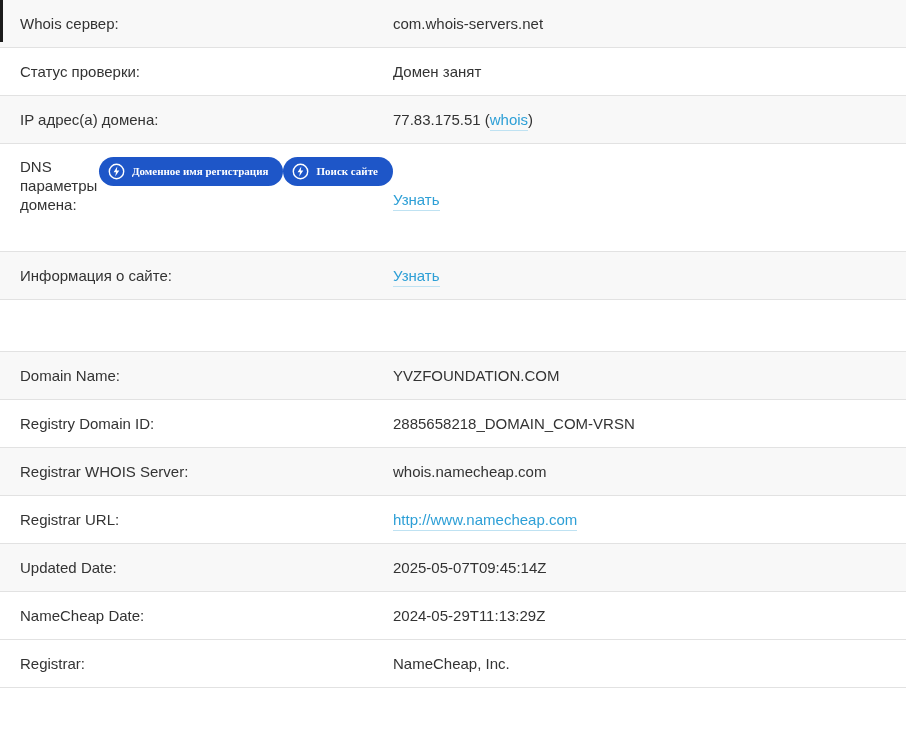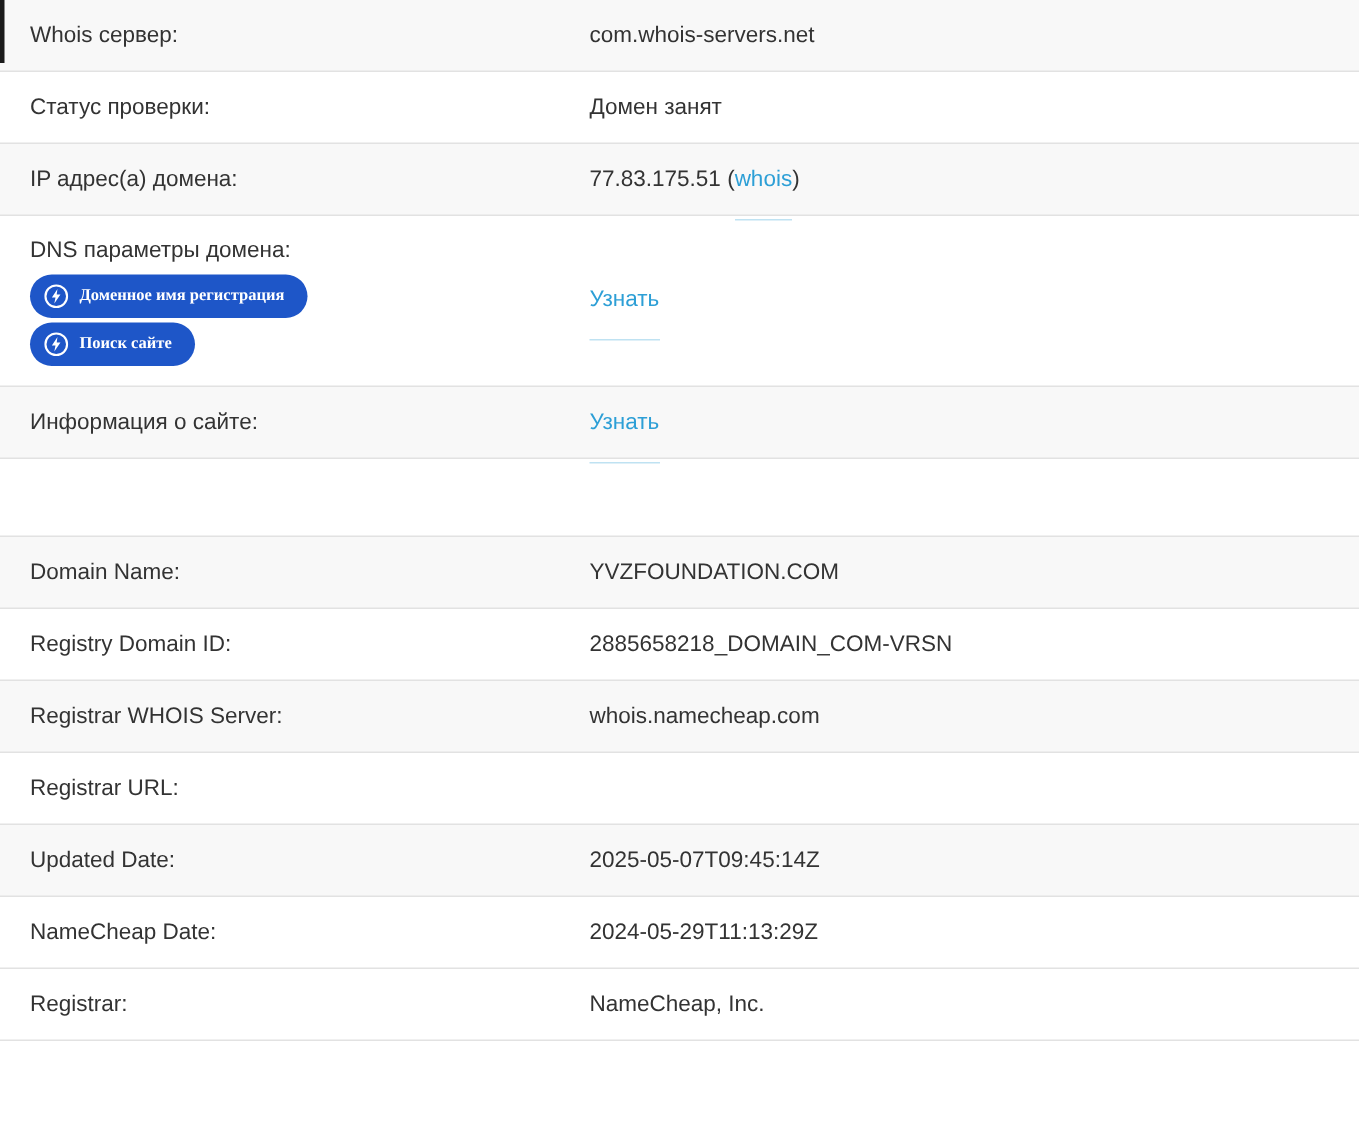--- a/index.html
+++ b/index.html
@@ -17,24 +17,24 @@
     font-family:"Liberation Sans",sans-serif;font-size:15px;color:var(--text-color);
     overflow:hidden;
   }
   .edge-mark{position:absolute;left:0;top:0;width:3px;height:42px;background:#1b1b1b;z-index:5;}
   .tbl{width:906px;}
   .row{display:flex;align-items:center;min-height:48px;border-bottom:1px solid var(--border-color);background:#ffffff;}
   .row.gray{background:var(--row-alt-bg);}
   .cell{line-height:19px;}
   .cell.label{width:393px;padding-left:20px;flex-shrink:0;}
   .cell.value{flex:1;padding-right:10px;color:#333;}
-  .lnk{color:var(--link-color);text-decoration:none;border-bottom:1px solid var(--link-underline);padding-bottom:18px;cursor:pointer;}
+  .lnk{color:var(--link-color);text-decoration:none;border-bottom:1px solid var(--link-underline);padding-bottom:2px;cursor:pointer;}
   
   .row-dns{min-height:108px;align-items:flex-start;padding-top:13px;padding-bottom:10px;}
-  .row-dns .cell.label{display:flex;flex-direction:column;align-items:flex-start;}
+  .row-dns .cell.label{display:flex;flex-direction:row;align-items:flex-start;}
   .row-dns .dns-title{margin-bottom:7px;}
   .row-dns .cell.value{padding-top:33px;}
   .ad-btn{
     display:inline-flex;align-items:center;gap:7px;
     background:var(--button-bg);color:#ffffff;border:none;border-radius:15px;
     height:29px;padding:0 15px 1px 9px;margin-bottom:3px;
     font-family:"Liberation Serif",serif;font-weight:bold;font-size:11px;
     cursor:pointer;white-space:nowrap;
   }
   .ad-btn svg{flex-shrink:0;display:block;}
@@ -107,20 +107,21 @@
     <div class="cell value">2885658218_DOMAIN_COM-VRSN</div>
   </div>
 
   <div class="row gray">
     <div class="cell label">Registrar WHOIS Server:</div>
     <div class="cell value">whois.namecheap.com</div>
   </div>
 
   <div class="row">
     <div class="cell label">Registrar URL:</div>
+    <div class="cell value"><a class="lnk">http://www.namecheap.com</a></div>
   </div>
 
   <div class="row gray">
     <div class="cell label">Updated Date:</div>
     <div class="cell value">2025-05-07T09:45:14Z</div>
   </div>
 
   <div class="row">
     <div class="cell label">NameCheap Date:</div>
     <div class="cell value">2024-05-29T11:13:29Z</div>

